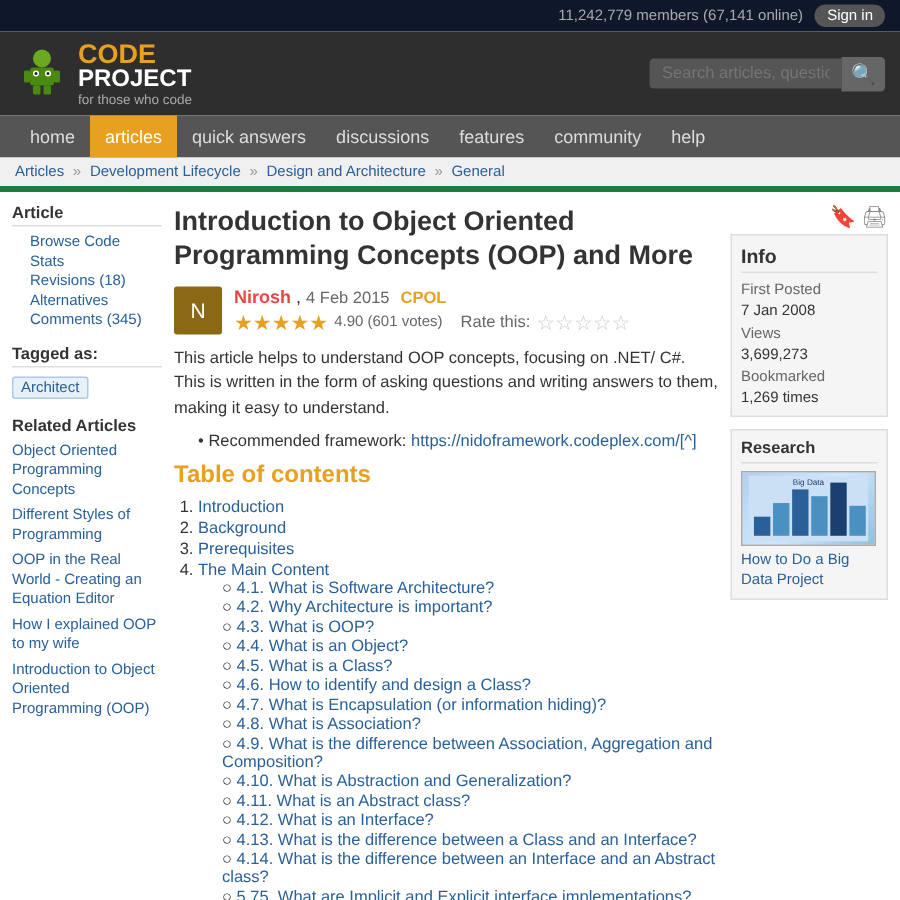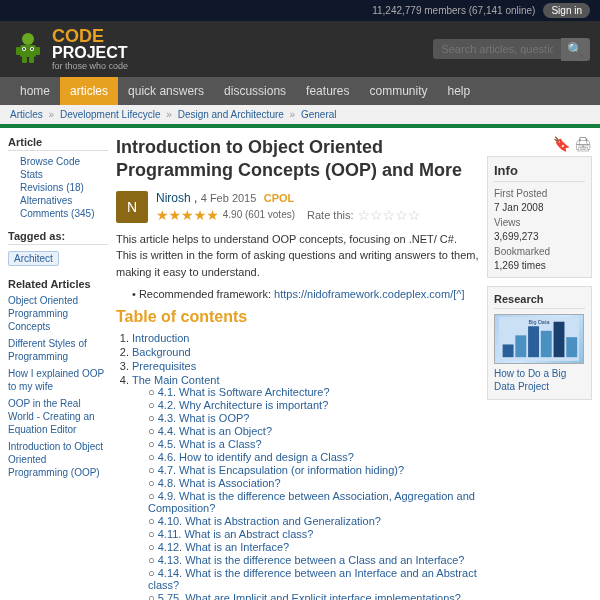--- a/index.html
+++ b/index.html
@@ -40,21 +40,21 @@
     .sidebar-title { font-weight: bold; font-size: 11px; color: #333; margin-bottom: 4px; border-bottom: 1px solid #ddd; padding-bottom: 2px; }
     .sidebar-link { display: block; color: #2a6099; text-decoration: none; padding: 1px 12px; font-size: 10px; cursor: pointer; }
     .sidebar-tag { display: inline-block; background: #e8f0fa; color: #2a6099; border: 1px solid #b0c8e8; padding: 1px 5px; border-radius: 2px; font-size: 10px; margin: 2px 0; cursor: pointer; }
 
     
     .content-area { flex: 1; min-width: 0; }
     .article-title { font-size: 18px; font-weight: bold; color: #333; line-height: 1.3; margin-bottom: 8px; }
     .article-meta { display: flex; align-items: center; gap: 8px; margin-bottom: 8px; }
     .author-avatar { width: 32px; height: 32px; background: #8B6914; border-radius: 2px; display: flex; align-items: center; justify-content: center; color: #fff; font-size: 14px; flex-shrink: 0; }
     .meta-details { display: flex; flex-direction: column; gap: 2px; }
-    .author-name { color: #0c4a6e; font-weight: normal; font-size: 12px; cursor: pointer; }
+    .author-name { color: #ef4444; font-weight: bold; font-size: 12px; cursor: pointer; }
     .author-date { font-size: 11px; color: #666; }
     .cpol-badge { color: #e8a020; font-size: 11px; font-weight: bold; margin-left: 4px; }
     .stars-area { display: flex; align-items: center; gap: 4px; }
     .stars { color: #e8a020; font-size: 14px; }
     .rating-info { font-size: 10px; color: #666; }
     .rate-label { font-size: 11px; color: #666; margin-left: 8px; }
     .rate-stars { color: #ccc; font-size: 14px; cursor: pointer; }
 
     .article-intro { font-size: 11px; color: #333; line-height: 1.5; margin-bottom: 8px; }
     .recommended { font-size: 11px; margin-bottom: 8px; }
@@ -157,22 +157,22 @@
       <a class="sidebar-link">Comments (345)</a>
     </div>
     <div class="sidebar-section">
       <div class="sidebar-title">Tagged as:</div>
       <span class="sidebar-tag">Architect</span>
     </div>
     <div class="related-articles">
       <div class="related-title">Related Articles</div>
       <a class="related-link">Object Oriented Programming Concepts</a>
       <a class="related-link">Different Styles of Programming</a>
+      <a class="related-link">OOP in the Real World - Creating an Equation Editor</a>
       <a class="related-link">How I explained OOP to my wife</a>
-      <a class="related-link">OOP in the Real World - Creating an Equation Editor</a>
       <a class="related-link">Introduction to Object Oriented Programming (OOP)</a>
     </div>
   </div>
 
   <div class="content-area">
     <div class="article-header-row">
       <div class="article-header-main">
         <h1 class="article-title">Introduction to Object Oriented Programming Concepts (OOP) and More</h1>
         <div class="article-meta">
           <div class="author-avatar">N</div>

